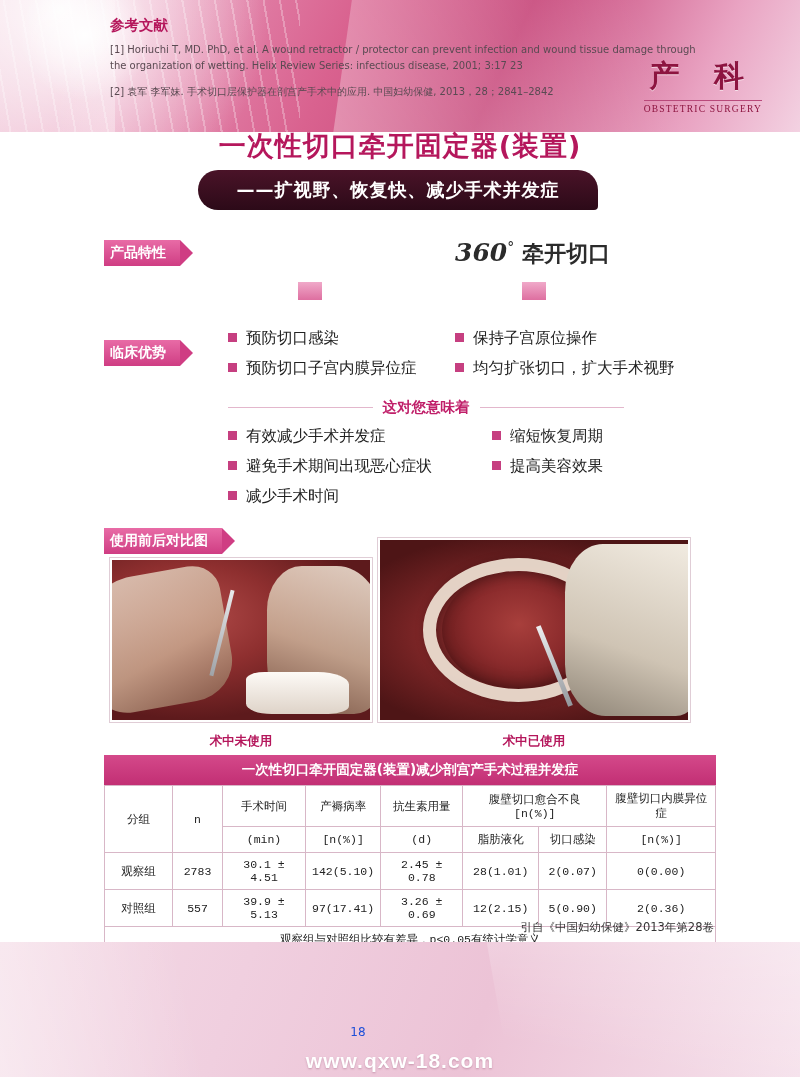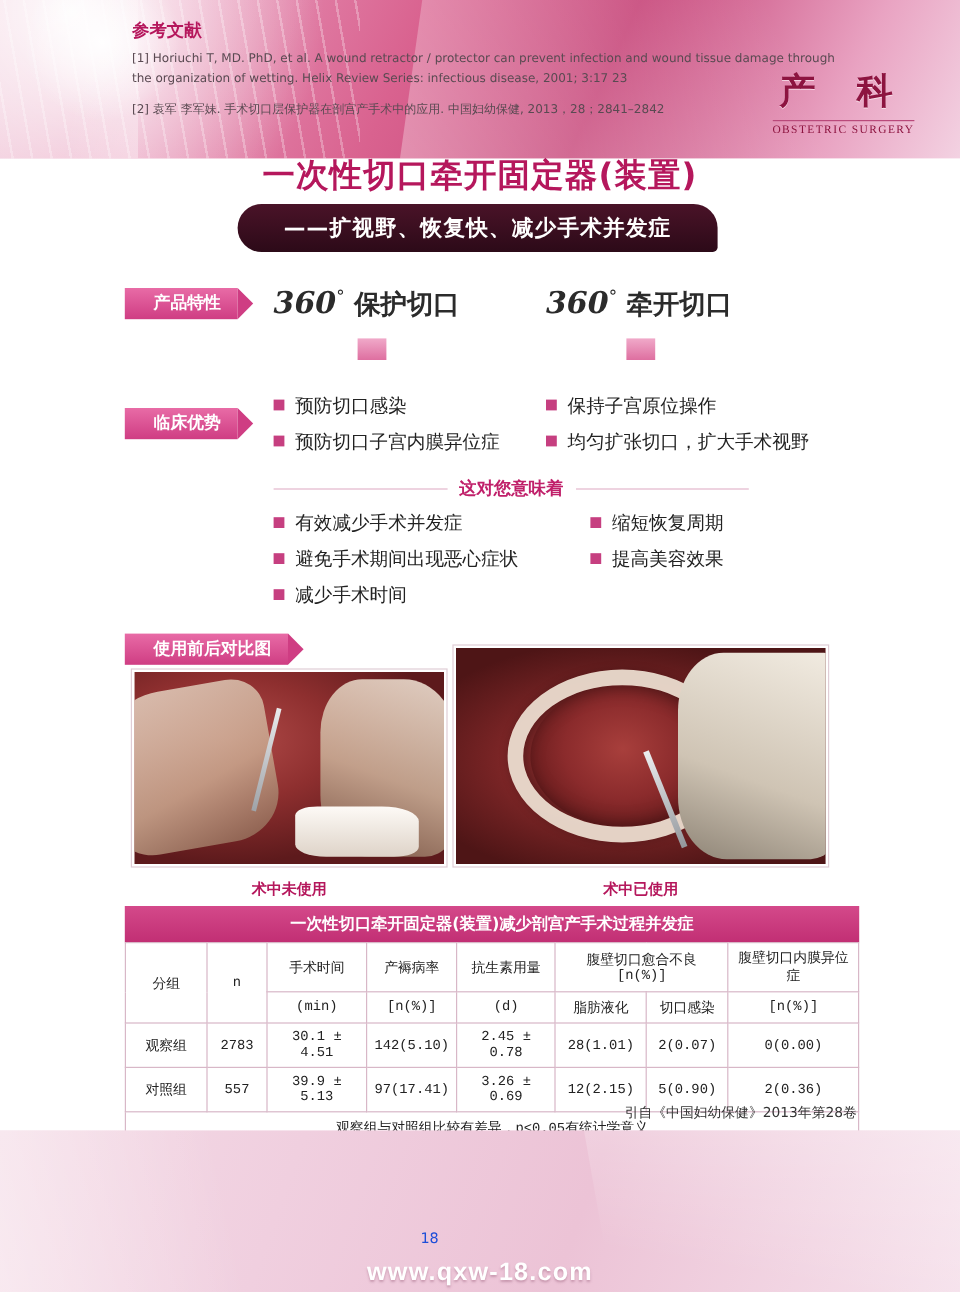--- a/index.html
+++ b/index.html
@@ -79,21 +79,21 @@
     background: linear-gradient(180deg, #4a1328 0%, #2c0a18 100%);
     color: #ffffff; font-size: 18px; font-weight: bold;
     display: flex; align-items: center; justify-content: center;
     letter-spacing: 1px;
     font-family: "DejaVu Sans", sans-serif;
     border-top-right-radius: 20px;
     border-bottom-right-radius: 4px;
   }
   
   .tab {
-    position: absolute; height: 26px; padding: 0 14px 0 24px;
+    position: absolute; height: 26px; padding: 0 14px 0 6px;
     background: linear-gradient(180deg, #e86ba6 0%, #cf3d83 100%);
     color: #fff; font-size: 14px; font-weight: bold;
     display: flex; align-items: center;
     font-family: "DejaVu Sans", sans-serif;
     text-align: right;
   }
   .tab:after {
     content: ""; position: absolute; right: -13px; top: 0;
     border-left: 13px solid #cf3d83;
     border-top: 13px solid transparent;
@@ -292,24 +292,20 @@
     <div class="dept-en">OBSTETRIC SURGERY</div>
   </div>
 
   <div class="title-main">一次性切口牵开固定器(装置)</div>
   <div class="subtitle-wrap">
     <div class="subtitle">——扩视野、恢复快、减少手术并发症</div>
   </div>
 
   <div class="tab tab-feature">产品特性</div>
 
-  <div class="h360 h360-a">
-    <span class="num">360</span><span class="deg">°</span>
-    <span class="cn">保护切口</span>
-  </div>
   <div class="h360 h360-b">
     <span class="num">360</span><span class="deg">°</span>
     <span class="cn">牵开切口</span>
   </div>
 
   <div class="arrow arrow-a">
     <div class="stem"></div>
       <div class="head"></div>
   </div>
   <div class="arrow arrow-b">

